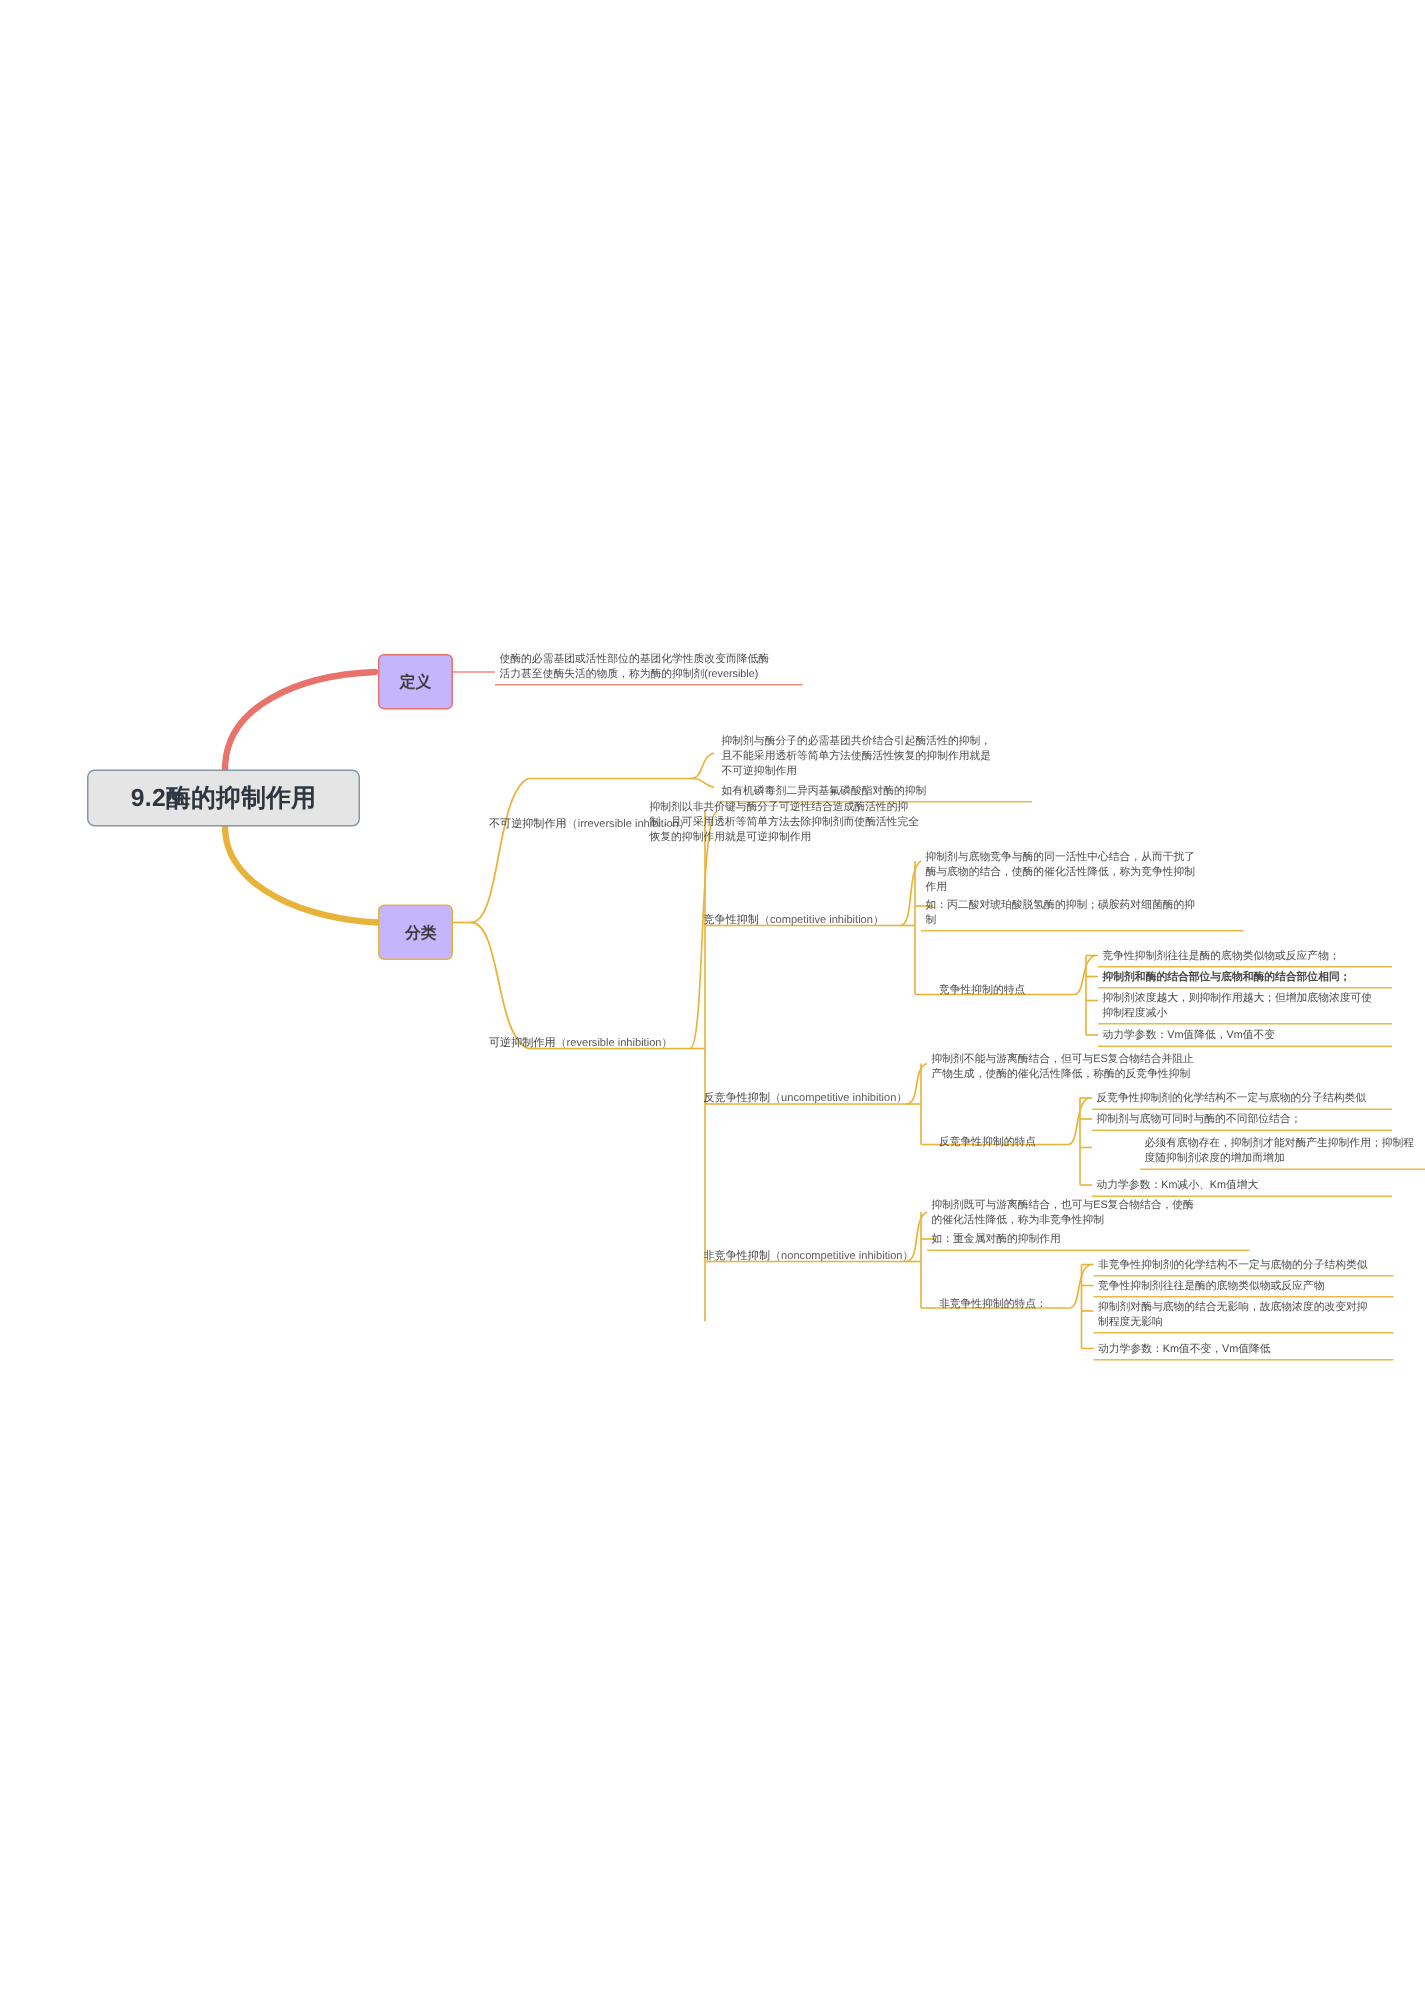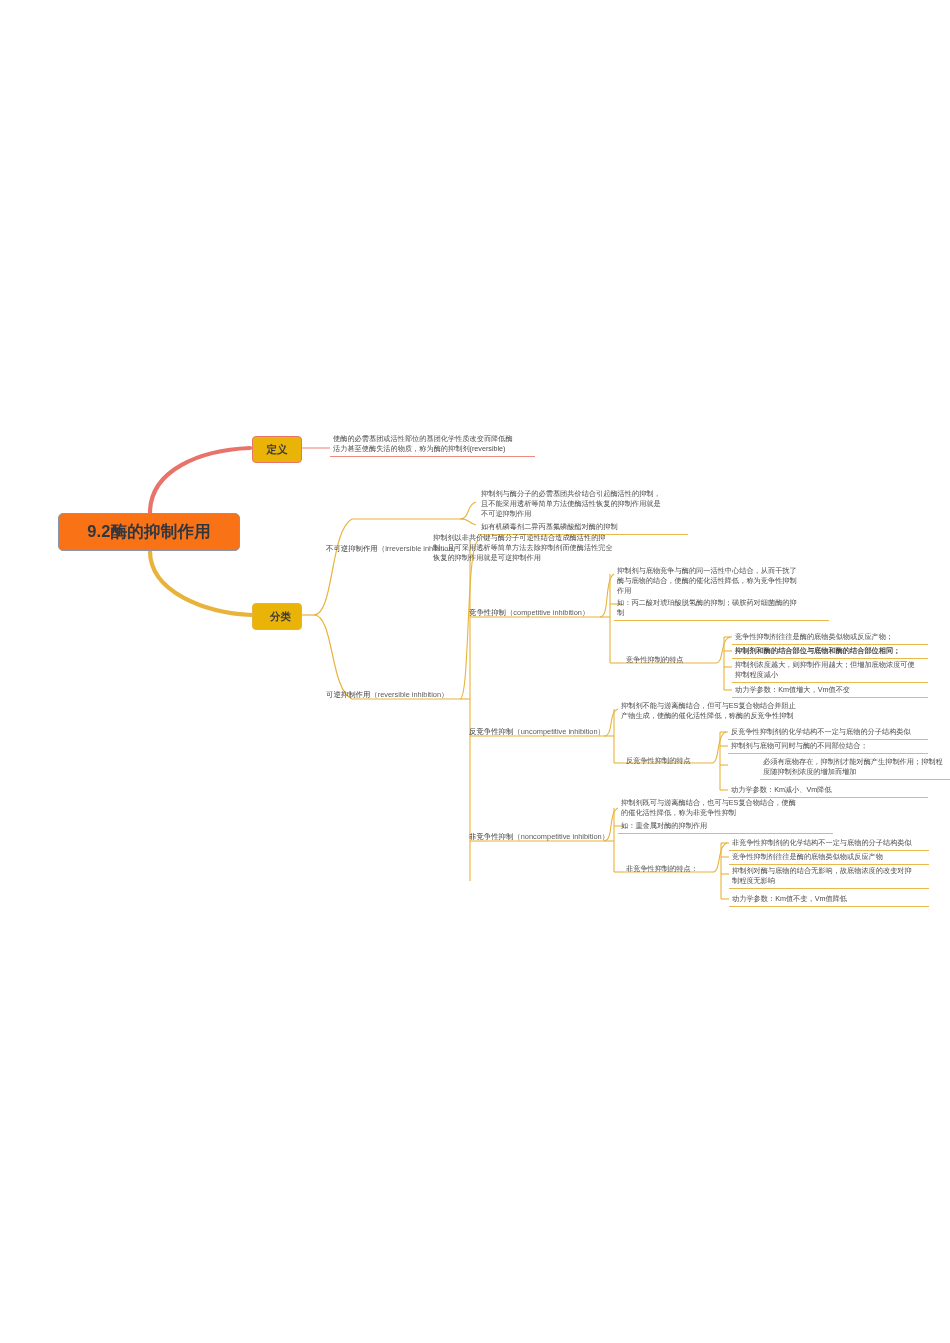--- a/index.html
+++ b/index.html
@@ -9,28 +9,28 @@
     -webkit-font-smoothing:antialiased;
   }
   #canvas{position:absolute;left:0;top:0;width:950px;height:1343px;}
   svg.links{position:absolute;left:0;top:0;width:950px;height:1343px;pointer-events:none;}
 
   .node{position:absolute;box-sizing:border-box;}
 
   
   .root{
     left:58px;top:513px;width:182px;height:38px;
-    border:1.6px solid #8795ad;border-radius:5px;background:#f97316;
+    border:1.6px solid #8795ad;border-radius:5px;background:#e5e5e5;
     display:flex;align-items:center;justify-content:center;
     font-size:16.5px;font-weight:bold;color:#2f3640;letter-spacing:.2px;
   }
 
   
   .lvl1{
-    height:27px;border-radius:4px;background:#eab308;
+    height:37px;border-radius:4px;background:#c4b5fd;
     display:flex;align-items:center;justify-content:center;
     font-size:10.5px;font-weight:bold;padding:0 10px;
   }
   .lvl1.red{border:1.3px solid #e8736a;color:#3c3c3c;}
   .lvl1.yel{border:1.3px solid #e8b33a;color:#3c3c3c;justify-content:flex-end;}
 
   
   .txt{
     position:absolute;box-sizing:border-box;
     font-size:7.2px;line-height:1.45;color:#4a4a4a;
@@ -169,36 +169,36 @@
 
   <div class="txt ul" style="left:614px;top:596px;width:215px;">如：丙二酸对琥珀酸脱氢酶的抑制；磺胺药对细菌酶的抑
 制</div>
 
   <div class="txt plain nowrap" style="left:623px;top:653px;">竞争性抑制的特点</div>
 
   <div class="txt ul" style="left:732px;top:630px;width:196px;">竞争性抑制剂往往是酶的底物类似物或反应产物；</div>
   <div class="txt ul" style="left:732px;top:644px;width:196px;font-weight:bold;">抑制剂和酶的结合部位与底物和酶的结合部位相同；</div>
   <div class="txt ul" style="left:732px;top:658px;width:196px;">抑制剂浓度越大，则抑制作用越大；但增加底物浓度可使
 抑制程度减小</div>
-  <div class="txt ul" style="left:732px;top:683px;width:196px;">动力学参数：Km值增大，Vm值不变</div>
+  <div class="txt ul" style="left:732px;top:683px;width:196px;">动力学参数：Vm值降低，Vm值不变</div>
 
   <div class="txt plain nowrap lbl" style="left:466px;top:725px;">
     <span>反竞争性抑制</span><span class="en">（uncompetitive inhibition）</span>
   </div>
 
   <div class="txt plain" style="left:618px;top:699px;width:215px;">抑制剂不能与游离酶结合，但可与ES复合物结合并阻止
 产物生成，使酶的催化活性降低，称酶的反竞争性抑制</div>
 
   <div class="txt plain nowrap" style="left:623px;top:754px;">反竞争性抑制的特点</div>
 
   <div class="txt ul" style="left:728px;top:725px;width:200px;">反竞争性抑制剂的化学结构不一定与底物的分子结构类似</div>
   <div class="txt ul" style="left:728px;top:739px;width:200px;">抑制剂与底物可同时与酶的不同部位结合；</div>
   <div class="txt ul" style="left:760px;top:755px;width:200px;">必须有底物存在，抑制剂才能对酶产生抑制作用；抑制程
 度随抑制剂浓度的增加而增加</div>
-  <div class="txt ul" style="left:728px;top:783px;width:200px;">动力学参数：Km减小、Vm降低</div>
+  <div class="txt ul" style="left:728px;top:783px;width:200px;">动力学参数：Km减小、Km值增大</div>
 
   <div class="txt plain nowrap lbl" style="left:466px;top:830px;">
     <span>非竞争性抑制</span><span class="en">（noncompetitive inhibition）</span>
   </div>
 
   <div class="txt plain" style="left:618px;top:796px;width:215px;">抑制剂既可与游离酶结合，也可与ES复合物结合，使酶
 的催化活性降低，称为非竞争性抑制</div>
 
   <div class="txt ul" style="left:618px;top:819px;width:215px;">如：重金属对酶的抑制作用</div>
 

